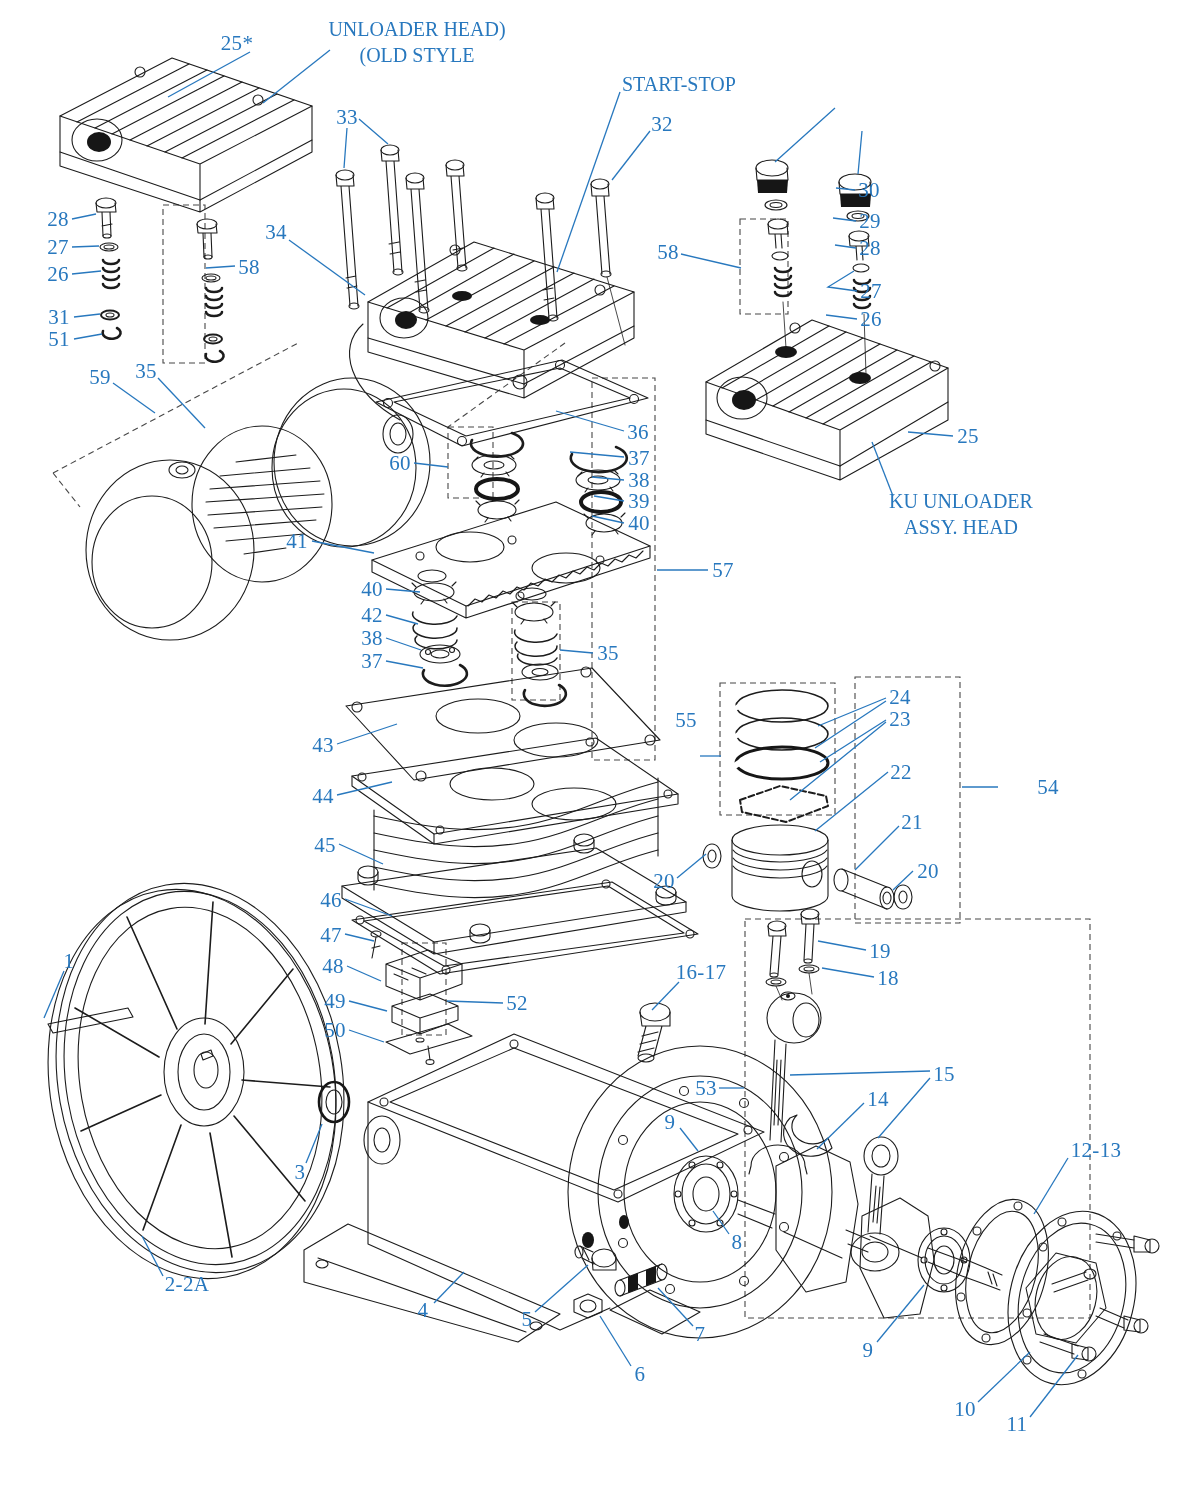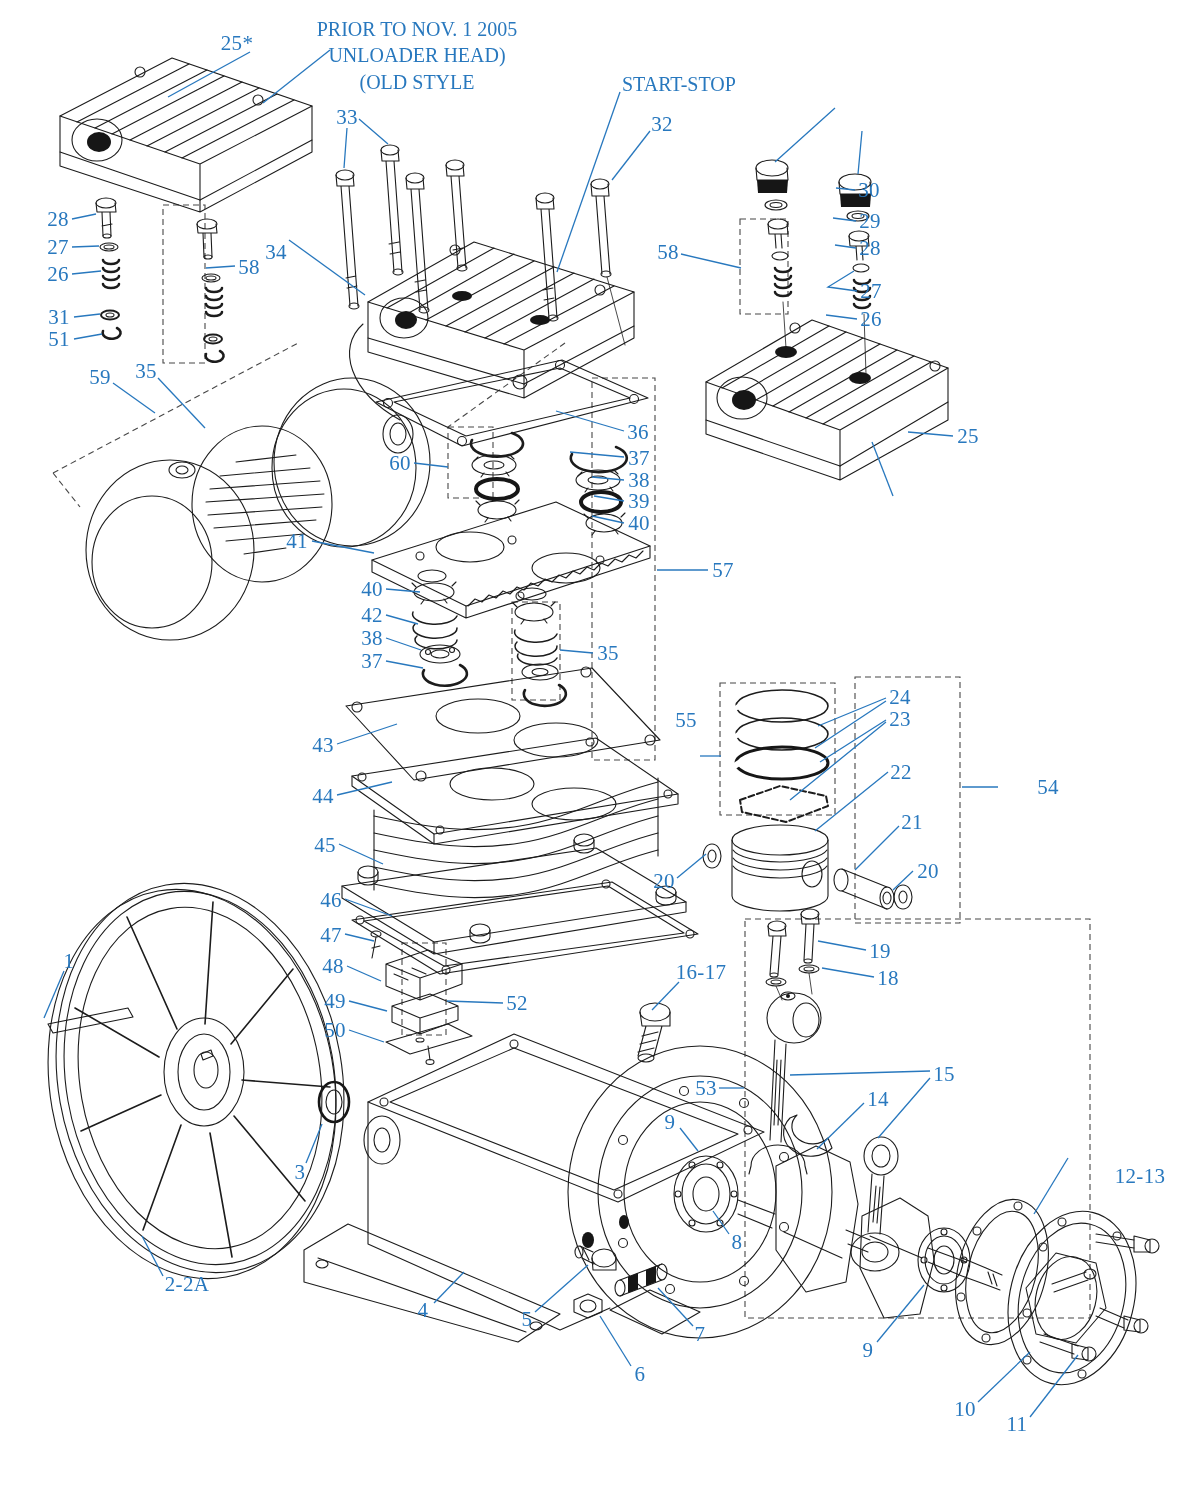--- a/index.html
+++ b/index.html
@@ -507,48 +507,51 @@
     <path d="M64,971 L44,1018"></path>
     <path d="M163,1276 L142,1236"></path>
     <path d="M978,1402 L1030,1352"></path>
     <path d="M1030,1417 L1078,1355"></path>
     <path d="M1068,1158 L1034,1214"></path>
     <path d="M877,1342 L924,1285"></path>
   </g>
 </svg>
 
 <div class="note" style="left:247px;top:16px;width:340px;">
-  <div>PRIOR TO NOV. 1 2005</div>
   <div>UNLOADER HEAD)</div>
   <div>(OLD STYLE</div>
 </div>
 
 <div class="note left" style="left:622px;top:71px;">
   <div>START-STOP</div>
 </div>
 
 
+<div class="note" style="left:861px;top:488px;width:200px;">
+  <div>KU UNLOADER</div>
+  <div>ASSY. HEAD</div>
+</div>
 
 <div class="callout-layer">
       <div class="callout" style="left: 237px; top: 43px;">25*</div>
       <div class="callout" style="left: 347px; top: 117px;">33</div>
       <div class="callout" style="left: 662px; top: 124px;">32</div>
       <div class="callout" style="left: 869px; top: 190px;">30</div>
       <div class="callout" style="left: 870px; top: 221px;">29</div>
       <div class="callout" style="left: 870px; top: 248px;">28</div>
       <div class="callout" style="left: 871px; top: 291px;">27</div>
       <div class="callout" style="left: 871px; top: 319px;">26</div>
       <div class="callout" style="left: 58px; top: 219px;">28</div>
       <div class="callout" style="left: 58px; top: 247px;">27</div>
       <div class="callout" style="left: 58px; top: 274px;">26</div>
       <div class="callout" style="left: 59px; top: 317px;">31</div>
       <div class="callout" style="left: 59px; top: 339px;">51</div>
       <div class="callout" style="left: 249px; top: 267px;">58</div>
       <div class="callout" style="left: 668px; top: 252px;">58</div>
-      <div class="callout" style="left: 276px; top: 232px; margin-top: 20px;">34</div>
+      <div class="callout" style="left: 276px; top: 232px;">34</div>
       <div class="callout" style="left: 100px; top: 377px;">59</div>
       <div class="callout" style="left: 146px; top: 371px;">35</div>
       <div class="callout" style="left: 968px; top: 436px;">25</div>
       <div class="callout" style="left: 638px; top: 432px;">36</div>
       <div class="callout" style="left: 400px; top: 463px;">60</div>
       <div class="callout" style="left: 639px; top: 458px;">37</div>
       <div class="callout" style="left: 639px; top: 480px;">38</div>
       <div class="callout" style="left: 639px; top: 501px;">39</div>
       <div class="callout" style="left: 639px; top: 523px;">40</div>
       <div class="callout" style="left: 297px; top: 541px;">41</div>
@@ -576,21 +579,21 @@
       <div class="callout" style="left: 664px; top: 881px;">20</div>
       <div class="callout" style="left: 928px; top: 871px;">20</div>
       <div class="callout" style="left: 880px; top: 951px;">19</div>
       <div class="callout" style="left: 888px; top: 978px;">18</div>
       <div class="callout" style="left: 701px; top: 972px;">16-17</div>
       <div class="callout" style="left: 706px; top: 1088px;">53</div>
       <div class="callout" style="left: 944px; top: 1074px;">15</div>
       <div class="callout" style="left: 878px; top: 1099px;">14</div>
       <div class="callout" style="left: 670px; top: 1122px;">9</div>
       <div class="callout" style="left: 737px; top: 1242px;">8</div>
-      <div class="callout" style="left: 1140px; top: 1150px; margin-top: 26px;">12-13</div>
+      <div class="callout" style="left: 1096px; top: 1150px;">12-13</div>
       <div class="callout" style="left: 69px; top: 961px;">1</div>
       <div class="callout" style="left: 187px; top: 1284px;">2-2A</div>
       <div class="callout" style="left: 300px; top: 1172px;">3</div>
       <div class="callout" style="left: 423px; top: 1310px;">4</div>
       <div class="callout" style="left: 527px; top: 1319px;">5</div>
       <div class="callout" style="left: 640px; top: 1374px;">6</div>
       <div class="callout" style="left: 700px; top: 1334px;">7</div>
       <div class="callout" style="left: 868px; top: 1350px;">9</div>
       <div class="callout" style="left: 965px; top: 1409px;">10</div>
       <div class="callout" style="left: 1017px; top: 1424px;">11</div>

